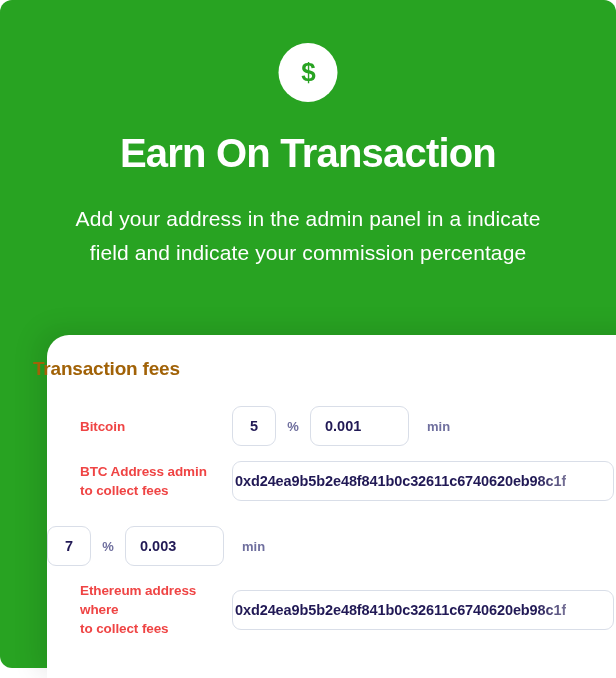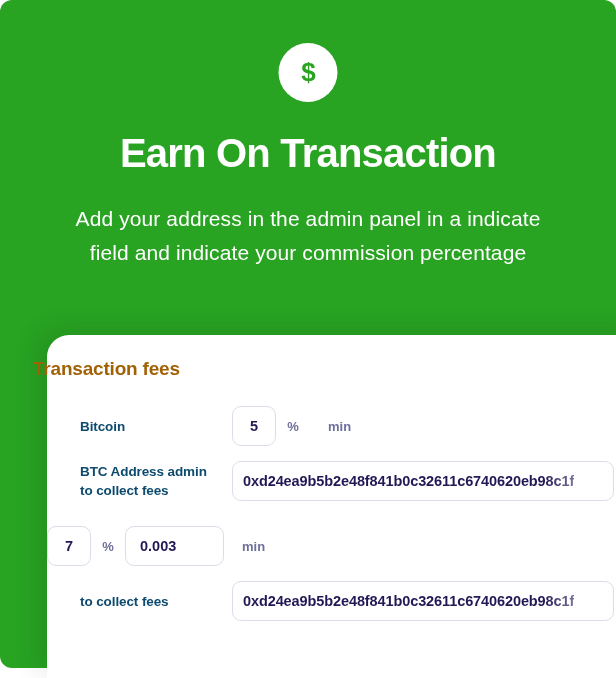--- a/index.html
+++ b/index.html
@@ -117,21 +117,21 @@
   .row-fee-eth  { top: 191px; }
   .row-addr-eth { top: 246px; }
 
   .label {
     width: 185px;
     padding-left: 33px;
     box-sizing: border-box;
     font-size: 13.5px;
     font-weight: 700;
     line-height: 19px;
-    color: #0c4a6e;
+    color: #ef4444;
     letter-spacing: -0.1px;
   }
   .label span { display: block; }
 
   .fld {
     box-sizing: border-box;
     border: 1px solid #D9DEE8;
     border-radius: 9px;
     background: #ffffff;
     color: #211955;
@@ -159,21 +159,21 @@
     text-align: right;
   }
   .fld-min {
     width: 99px;
     height: 40px;
     padding-left: 14px;
   }
   .fld-addr {
     width: 382px;
     height: 40px;
-    padding-left: 10px;
+    padding-left: 2px;
     padding-right: 0;
     overflow: hidden;
     position: relative;
     white-space: nowrap;
   }
   .addr-text {
     display: block;
     white-space: nowrap;
     font-size: 14.5px;
     font-weight: 700;
@@ -205,20 +205,21 @@
 
   <div class="card">
     <div class="rows">
 
       <div class="row row-fee-btc">
         <div class="label">
           <span>Bitcoin</span>
         </div>
         <div class="fld fld-pct">5</div>
         <div class="unit">%</div>
+        <div class="fld fld-min">0.001</div>
         <div class="unit unit-min">min</div>
       </div>
 
       <div class="row row-addr-btc">
         <div class="label">
           <span>BTC Address admin</span>
           <span>to collect fees</span>
         </div>
         <div class="fld fld-addr">
           <span class="addr-text">0xd24ea9b5b2e48f841b0c32611c6740620eb98c1f</span>
@@ -227,20 +228,21 @@
 
       <div class="row row-fee-eth">
         <div class="fld fld-pct">7</div>
         <div class="unit">%</div>
         <div class="fld fld-min">0.003</div>
         <div class="unit unit-min">min</div>
       </div>
 
       <div class="row row-addr-eth">
         <div class="label">
+          <span>Ethereum address where</span>
           <span>to collect fees</span>
         </div>
         <div class="fld fld-addr">
           <span class="addr-text">0xd24ea9b5b2e48f841b0c32611c6740620eb98c1f</span>
         </div>
       </div>
 
     </div>
 
   </div>

